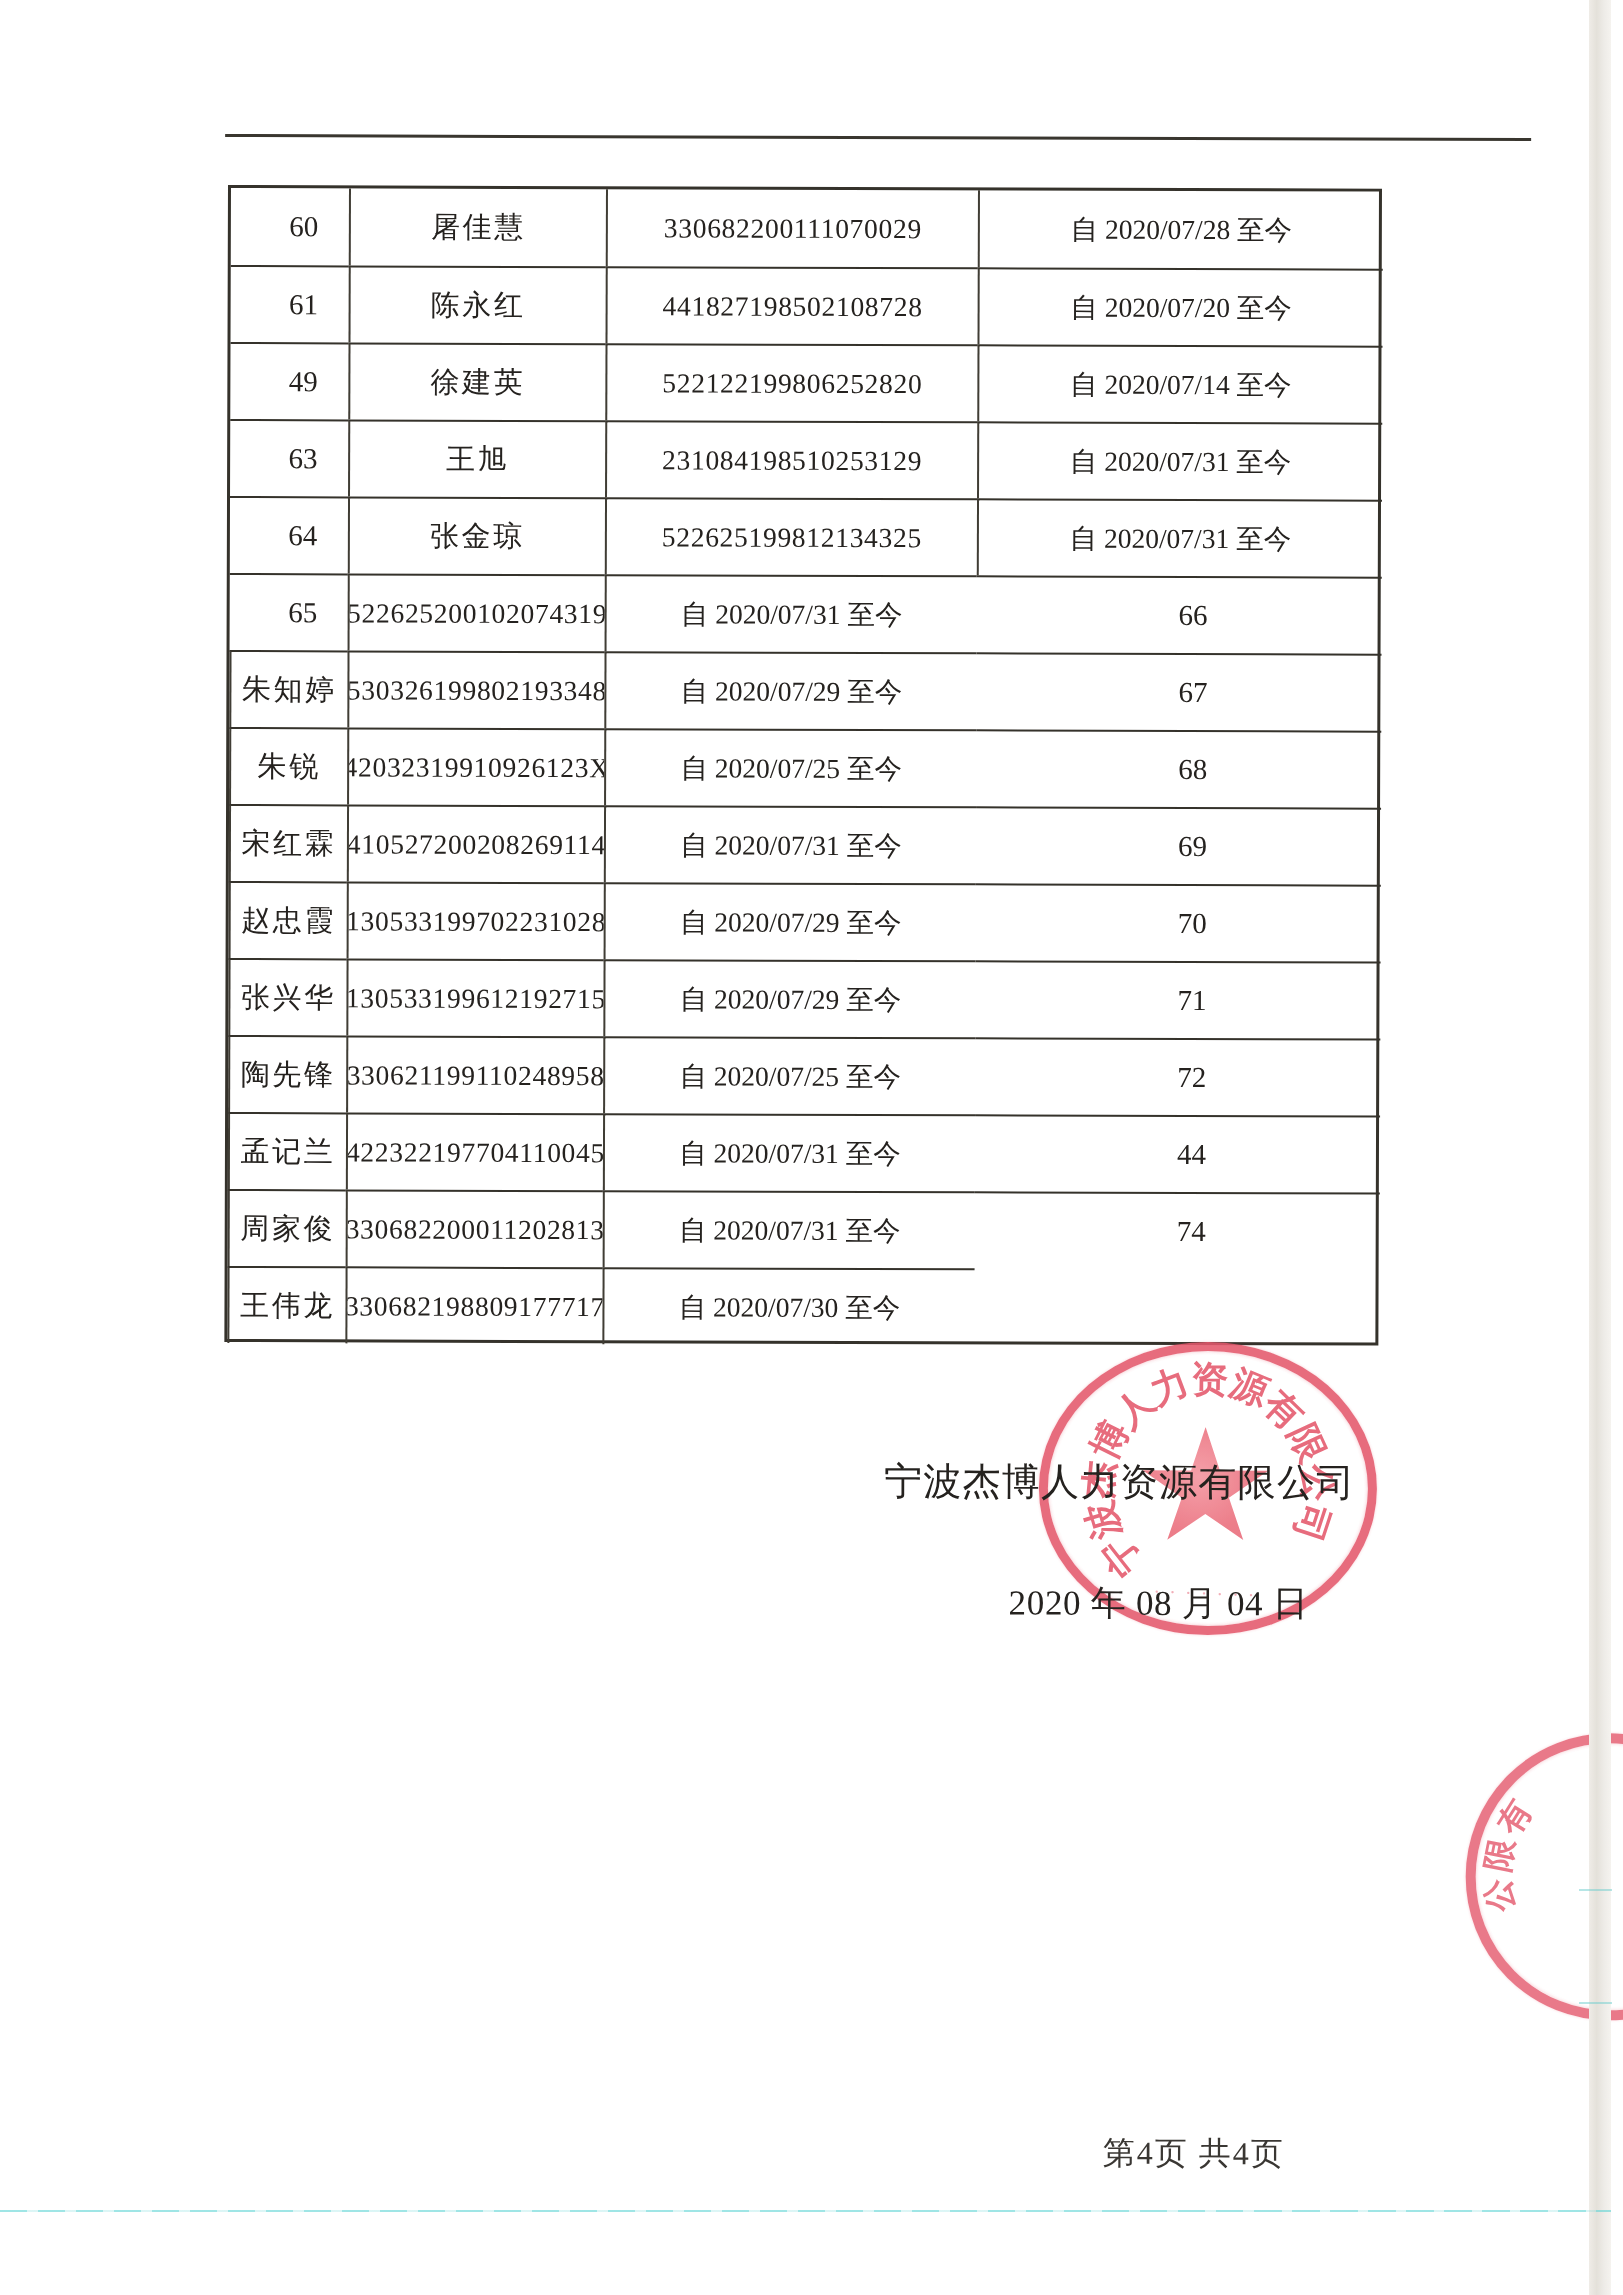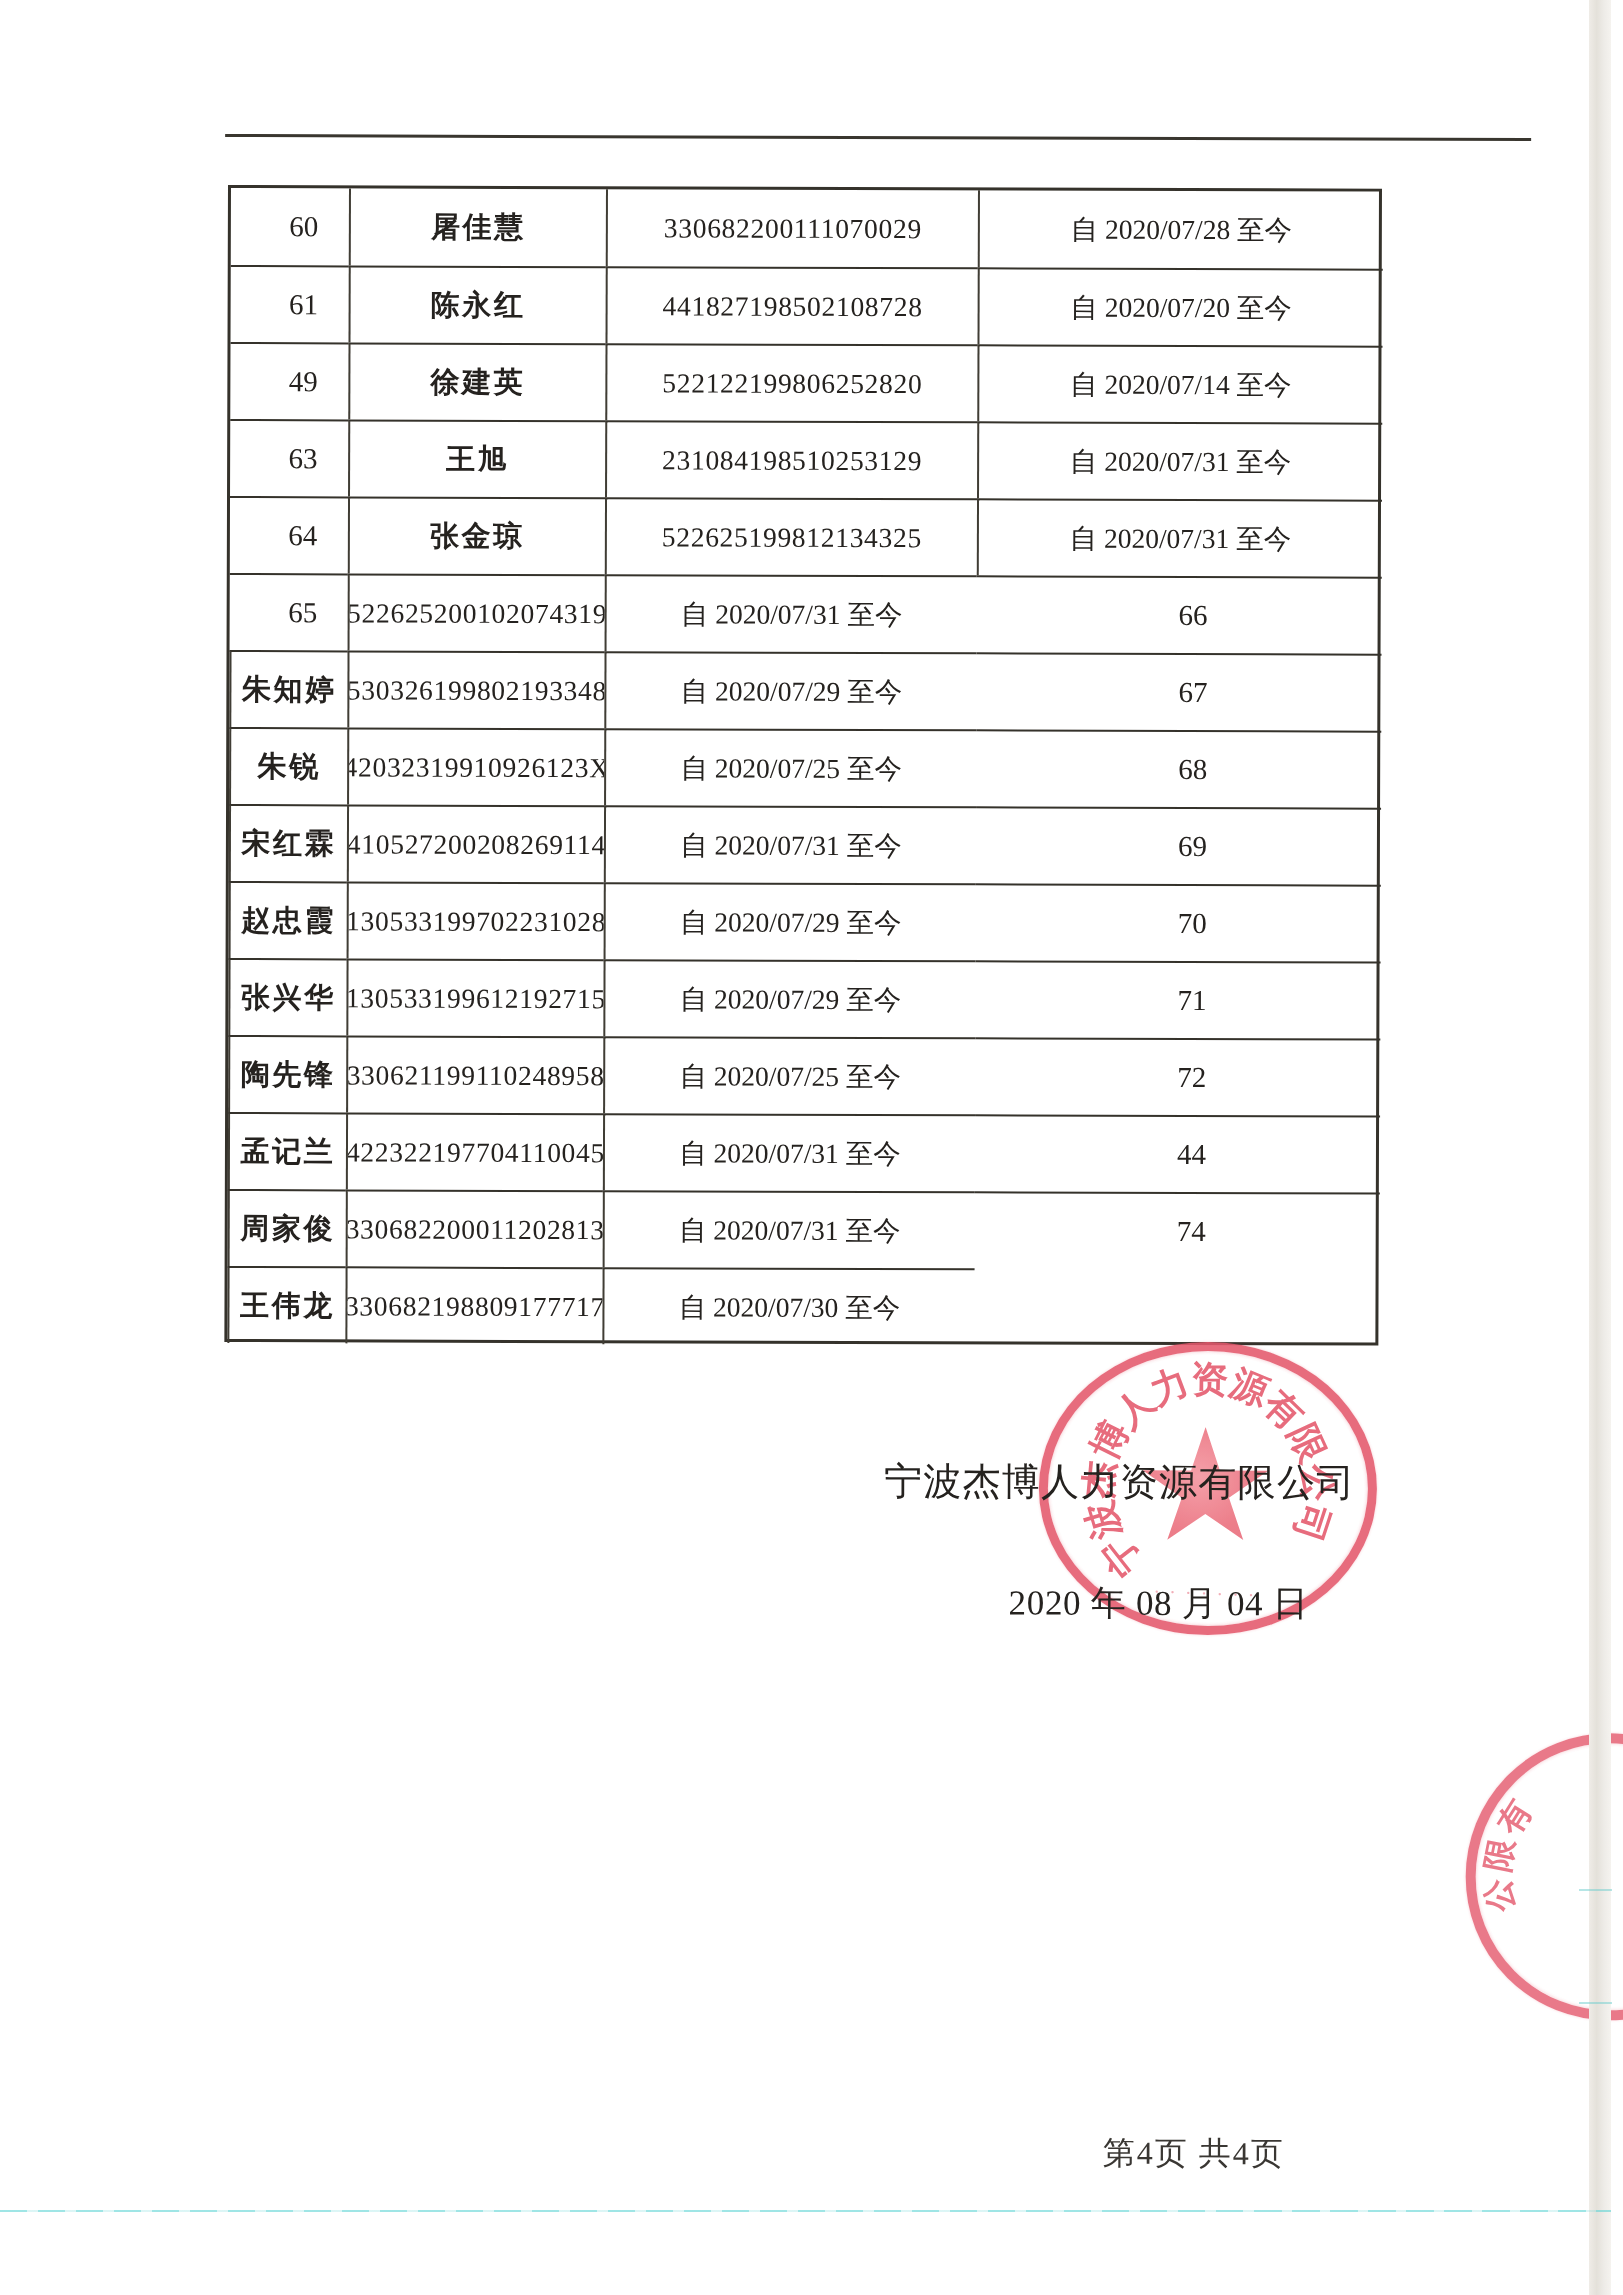--- a/index.html
+++ b/index.html
@@ -28,21 +28,21 @@
     color:var(--ink,#25221f);
   }
   .cell{
     display:flex; align-items:center; justify-content:center;
     border-left:2px solid #403d35; border-top:2.6px solid #35322b;
     box-sizing:border-box; overflow:hidden; white-space:nowrap;
   }
   .cell.first-row{ border-top:none; }
   .cell.first-col{ border-left:none; }
   .cell.no   { font-size:29px;padding-left:28px; }
-  .cell.name { font-size:29px; letter-spacing:2.6px;font-weight:bold; }
+  .cell.name { font-size:29px; letter-spacing:2.6px; }
   .cell.idnum{ font-size:27.5px; letter-spacing:0.7px; }
   .cell.period{ font-size:27.5px; }
   
   .company-line{
     position:absolute; left:888px; top:1454px; z-index:5;
     font-size:38px; letter-spacing:1.3px; color:var(--ink,#25221f); white-space:nowrap;
   }
   .date-line{
     position:absolute; left:1013px; top:1538px; z-index:5;
     font-size:35px; letter-spacing:0.7px; color:var(--ink,#25221f); white-space:nowrap;margin-top:39px;

